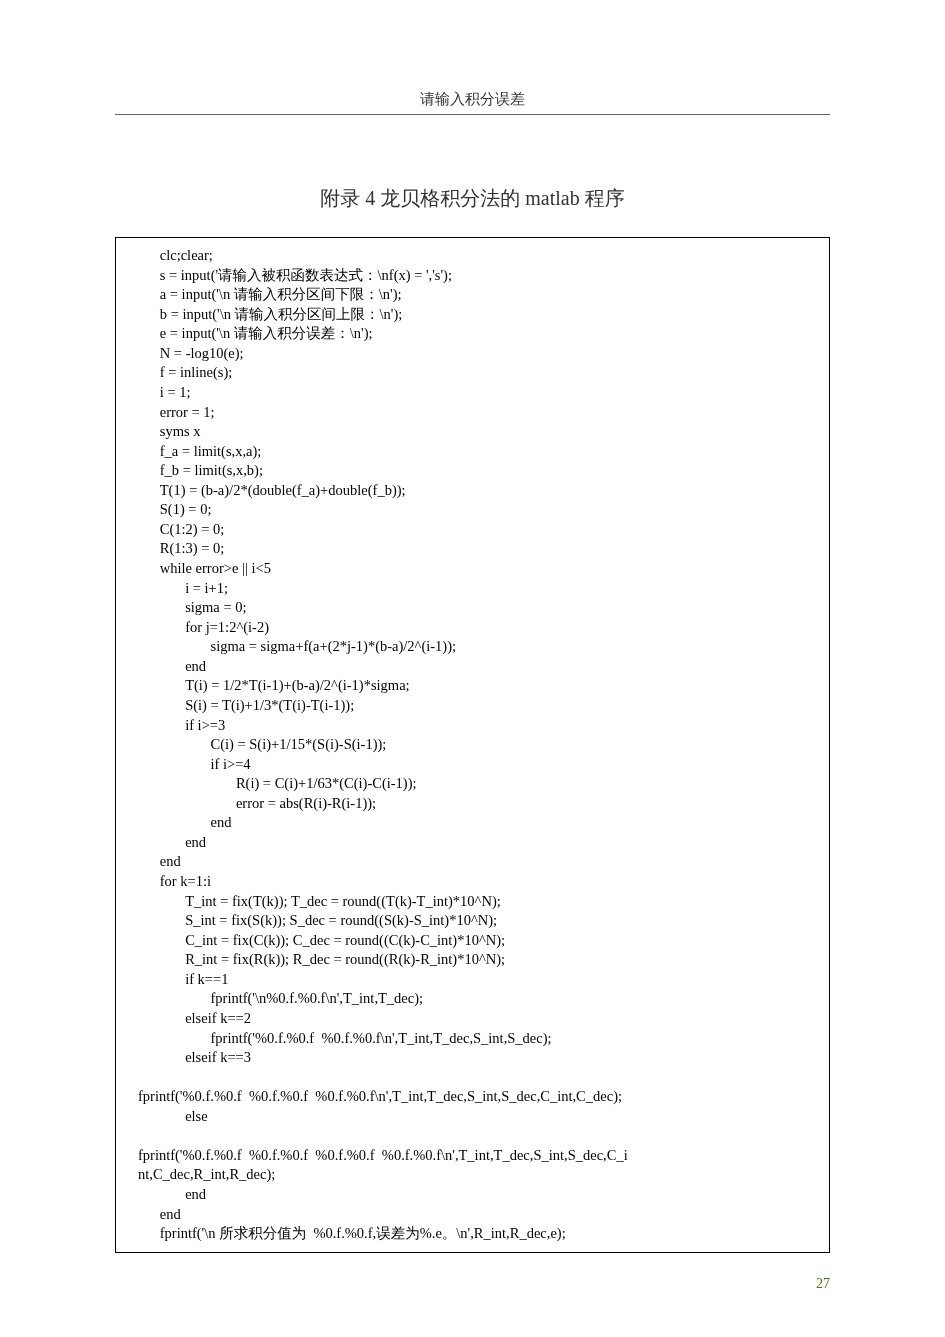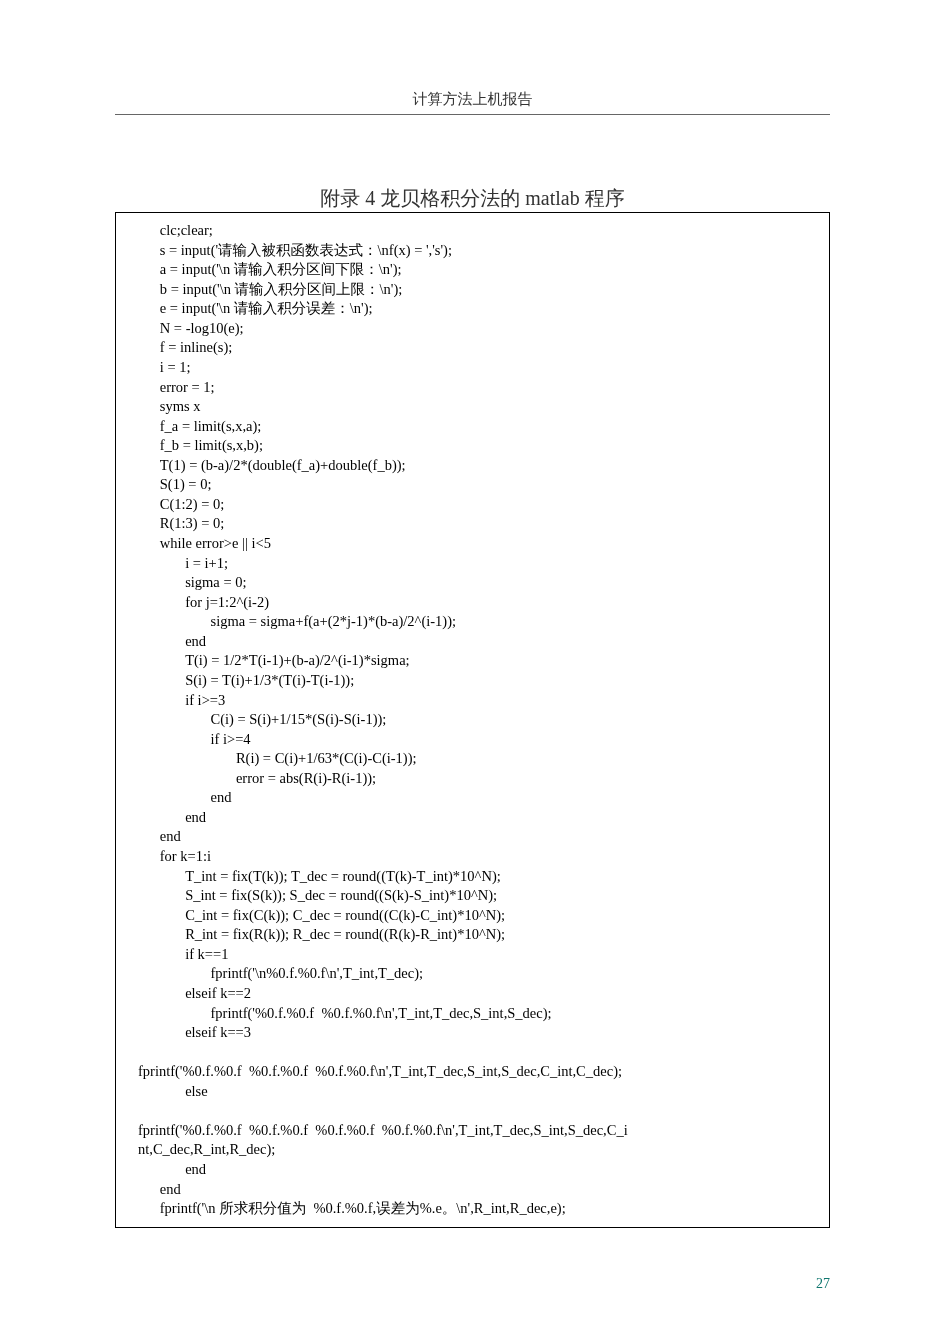--- a/index.html
+++ b/index.html
@@ -22,47 +22,48 @@
       margin-bottom: 5px;
     }
     .header-line {
       border-top: 1px solid #666;
       margin-bottom: 70px;
     }
     .appendix-title {
       text-align: center;
       font-size: 20px;
       color: #333;
+      margin-bottom: 25px;
       font-family: "SimSun", "宋体", serif;
     }
     .code-box {
       border: 1px solid #000;
       padding: 8px 10px 8px 22px;
       font-family: "SimSun", "宋体", "Times New Roman", serif;
       font-size: 14.5px;
       line-height: 1.35;
       color: #000;
       white-space: pre-wrap;
       word-wrap: break-word;
     }
     .code-box div {
       min-height: 1.35em;
     }
     .page-number {
       position: absolute;
       bottom: 45px;
       right: 115px;
       font-size: 14px;
-      color: #0f766e;
+      color: #4d7c0f;
       text-align: right;
     }
   </style>
 </head>
 <body>
 
-<div class="header-title">计算方法上机报告</div>
+<div class="header-title">请输入积分误差</div>
 <div class="header-line"></div>
 
 <div class="appendix-title">附录 4 龙贝格积分法的 matlab 程序</div>
 
 <div class="code-box" id="code-container"><div>      clc;clear;</div><div>      s = input('请输入被积函数表达式：\nf(x) = ','s');</div><div>      a = input('\n 请输入积分区间下限：\n');</div><div>      b = input('\n 请输入积分区间上限：\n');</div><div>      e = input('\n 请输入积分误差：\n');</div><div>      N = -log10(e);</div><div>      f = inline(s);</div><div>      i = 1;</div><div>      error = 1;</div><div>      syms x</div><div>      f_a = limit(s,x,a);</div><div>      f_b = limit(s,x,b);</div><div>      T(1) = (b-a)/2*(double(f_a)+double(f_b));</div><div>      S(1) = 0;</div><div>      C(1:2) = 0;</div><div>      R(1:3) = 0;</div><div>      while error&gt;e || i&lt;5</div><div>             i = i+1;</div><div>             sigma = 0;</div><div>             for j=1:2^(i-2)</div><div>                    sigma = sigma+f(a+(2*j-1)*(b-a)/2^(i-1));</div><div>             end</div><div>             T(i) = 1/2*T(i-1)+(b-a)/2^(i-1)*sigma;</div><div>             S(i) = T(i)+1/3*(T(i)-T(i-1));</div><div>             if i&gt;=3</div><div>                    C(i) = S(i)+1/15*(S(i)-S(i-1));</div><div>                    if i&gt;=4</div><div>                           R(i) = C(i)+1/63*(C(i)-C(i-1));</div><div>                           error = abs(R(i)-R(i-1));</div><div>                    end</div><div>             end</div><div>      end</div><div>      for k=1:i</div><div>             T_int = fix(T(k)); T_dec = round((T(k)-T_int)*10^N);</div><div>             S_int = fix(S(k)); S_dec = round((S(k)-S_int)*10^N);</div><div>             C_int = fix(C(k)); C_dec = round((C(k)-C_int)*10^N);</div><div>             R_int = fix(R(k)); R_dec = round((R(k)-R_int)*10^N);</div><div>             if k==1</div><div>                    fprintf('\n%0.f.%0.f\n',T_int,T_dec);</div><div>             elseif k==2</div><div>                    fprintf('%0.f.%0.f  %0.f.%0.f\n',T_int,T_dec,S_int,S_dec);</div><div>             elseif k==3</div><div></div><div>fprintf('%0.f.%0.f  %0.f.%0.f  %0.f.%0.f\n',T_int,T_dec,S_int,S_dec,C_int,C_dec);</div><div>             else</div><div></div><div>fprintf('%0.f.%0.f  %0.f.%0.f  %0.f.%0.f  %0.f.%0.f\n',T_int,T_dec,S_int,S_dec,C_i</div><div>nt,C_dec,R_int,R_dec);</div><div>             end</div><div>      end</div><div>      fprintf('\n 所求积分值为  %0.f.%0.f,误差为%.e。\n',R_int,R_dec,e);</div></div>
 
 <div class="page-number">27</div>
 
 </body></html>

